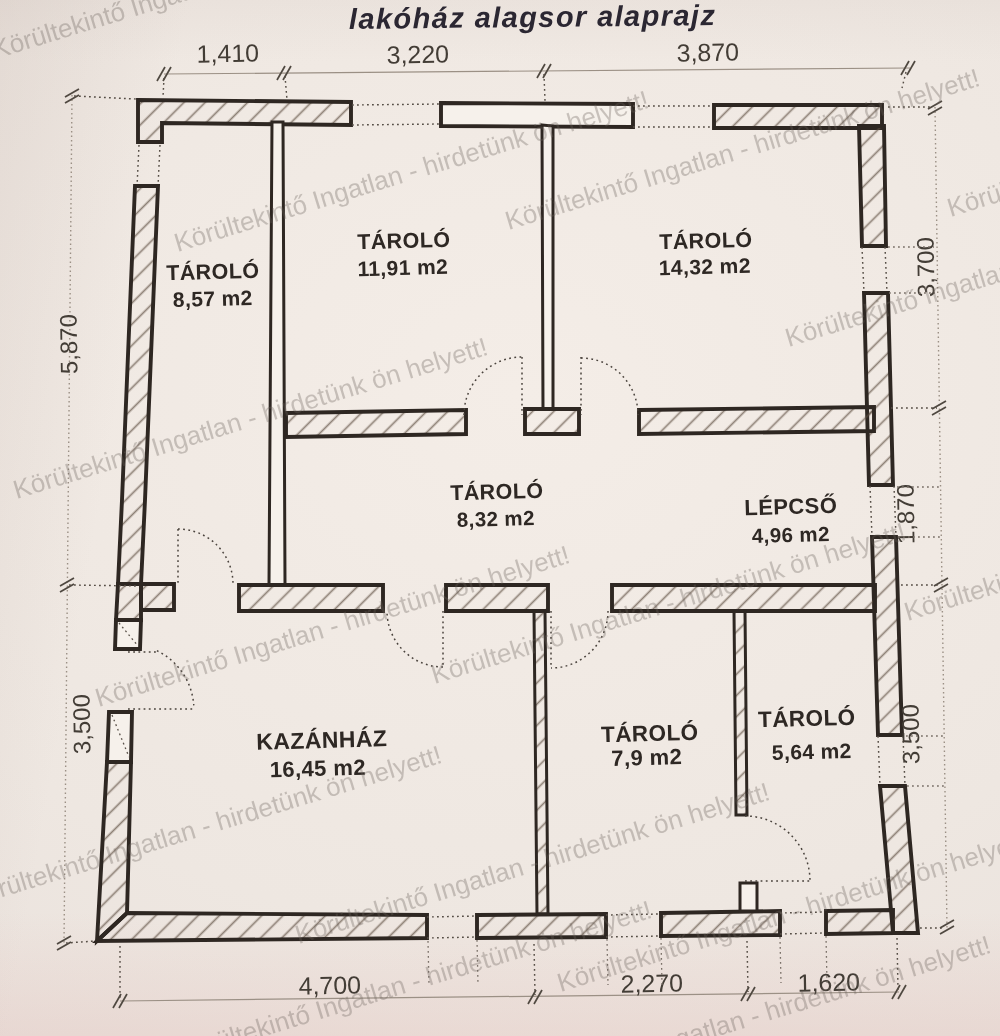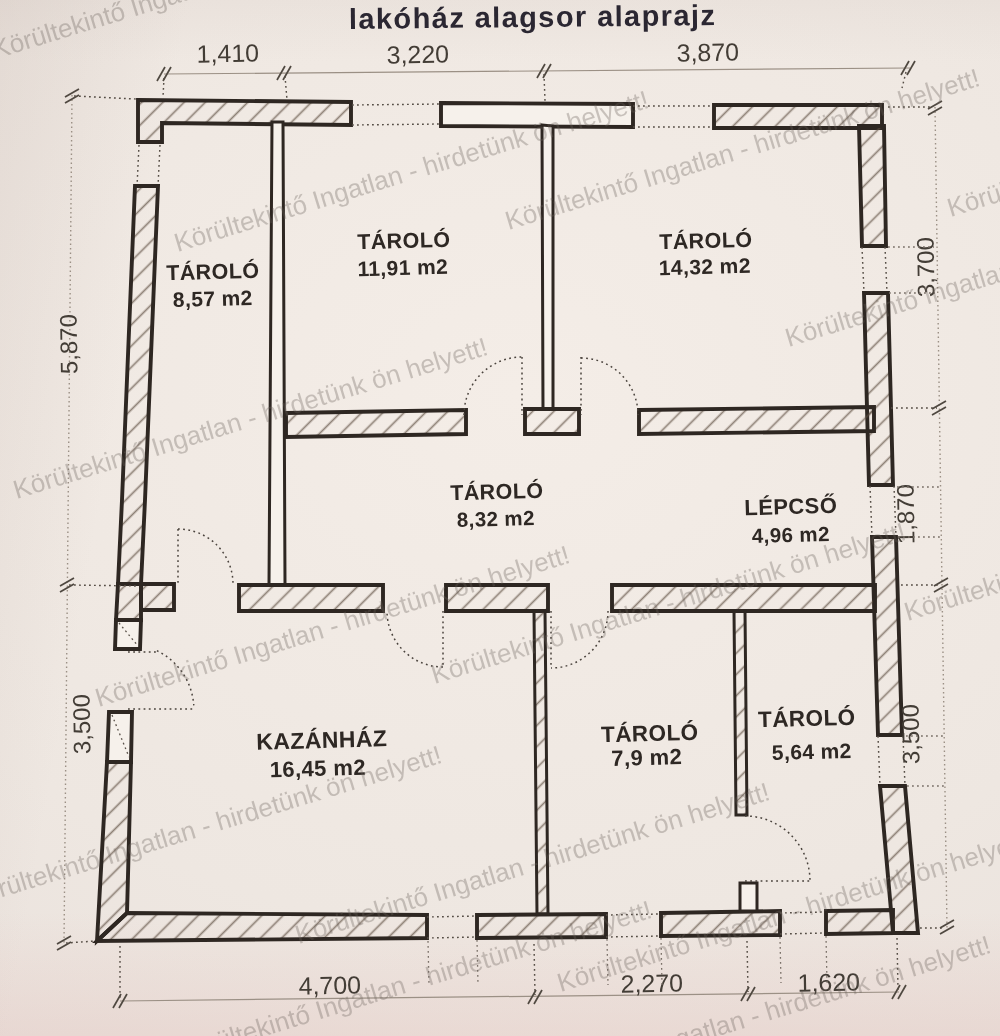--- a/index.html
+++ b/index.html
@@ -1,20 +1,20 @@
 <!DOCTYPE html>
 <html><head><meta charset="utf-8">
 <style>
 html,body{margin:0;padding:0;}
 body{width:1000px;height:1036px;overflow:hidden;position:relative;font-family:"Liberation Sans",sans-serif;}
 .bg{position:absolute;inset:0;background:
  radial-gradient(125% 95% at 52% 38%, #f4ede7 0%, #eee7e1 55%, #e7ded9 100%);}
 .bg2{position:absolute;inset:0;background:linear-gradient(100deg, rgba(200,185,178,0.28) 0%, rgba(200,185,178,0.0) 16%),linear-gradient(0deg, rgba(225,190,185,0.30) 0%, rgba(225,190,185,0) 12%),linear-gradient(180deg, rgba(210,198,192,0.18) 0%, rgba(210,198,192,0) 6%);}
 .wm{position:absolute;left:0;top:0;width:1000px;height:1036px;font-size:26px;line-height:26px;color:rgba(106,98,92,0.33);z-index:5;pointer-events:none;overflow:hidden;}
-.title{position:absolute;left:0;top:0;width:1000px;text-align:center;z-index:3;}
+.title{position:absolute;left:0;top:0;width:1000px;text-align:center;z-index:3;font-style:italic;}
 svg{position:absolute;left:0;top:0;z-index:2;filter:blur(0.35px);}
 </style></head>
 <body>
 
 <div class="bg"></div>
 <div class="bg2"></div>
 
 <div class="title" style="left:65px;width:935px;top:1px;"><span style="font-size:29px;font-weight:bold;color:#2b2732;letter-spacing:1.4px;display:inline-block;transform:rotate(-0.6deg);">lakóház alagsor alaprajz</span></div>
 <svg width="1000" height="1036" viewBox="0 0 1000 1036" font-family="Liberation Sans, sans-serif">
 <defs>

